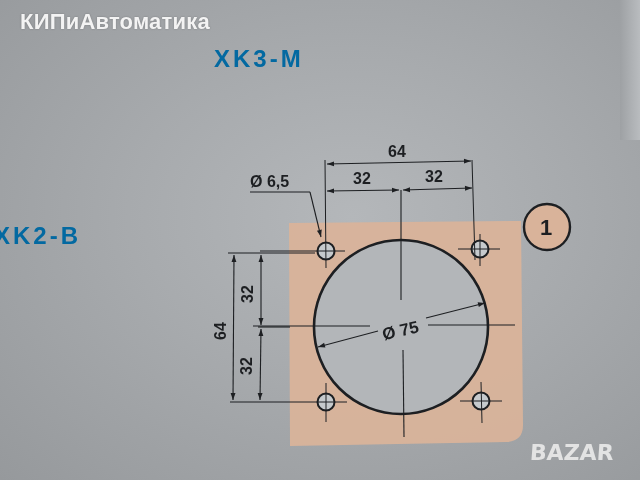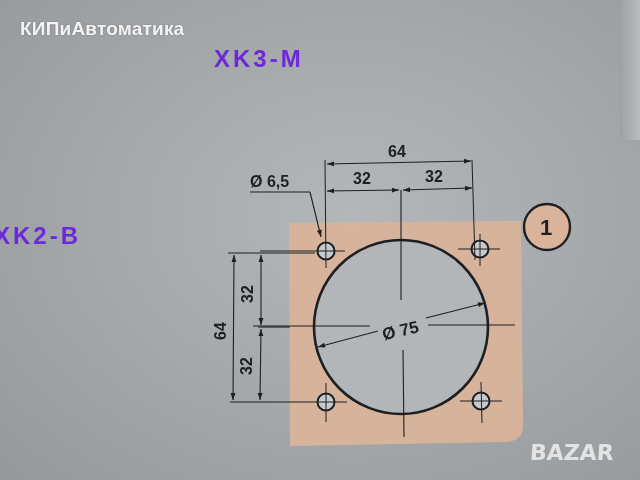--- a/index.html
+++ b/index.html
@@ -6,26 +6,26 @@
   body {
     width: 640px; height: 480px; overflow: hidden; position: relative;
     background: radial-gradient(ellipse at 55% 45%, #b4b7ba 0%, #a7aaad 45%, #96999c 100%);
     font-family: "Liberation Sans", "DejaVu Sans", sans-serif;
   }
   .sheet-edge {
     position: absolute; left: 620px; top: 0; width: 20px; height: 140px;
     background: linear-gradient(90deg, #9ea1a4, #b9bcbf);
   }
   .brand {
-    position: absolute; left: 20px; top: 18px;
-    color: #f3f3f3; font-weight: bold; font-size: 19px; letter-spacing: 0.2px;
+    position: absolute; left: 20px; top: 9px;
+    color: #f3f3f3; font-weight: bold; font-size: 22px; letter-spacing: 0.2px;
     text-shadow: 0 0 2px rgba(0,0,0,0.25);
   }
   .model {
-    position: absolute; color: #6d28d9; font-weight: bold; letter-spacing: 3px;
+    position: absolute; color: #0369a1; font-weight: bold; letter-spacing: 3px;
   }
   .model-top { left: 214px; top: 45px; font-size: 24px; }
   .model-left { left: -6px; top: 222px; font-size: 24px; }
   svg.drawing { position: absolute; left: 0; top: 0; }
   .dimtext { font-family: "Liberation Sans", "DejaVu Sans", sans-serif; font-weight: bold; fill: #1d1f22; }
   .watermark {
     position: absolute; left: 530px; top: 440px;
     color: #e9e9e9; font-weight: bold; font-size: 22px; letter-spacing: 0px;
     font-family: "DejaVu Sans", sans-serif;
     transform: skewX(-4deg);

